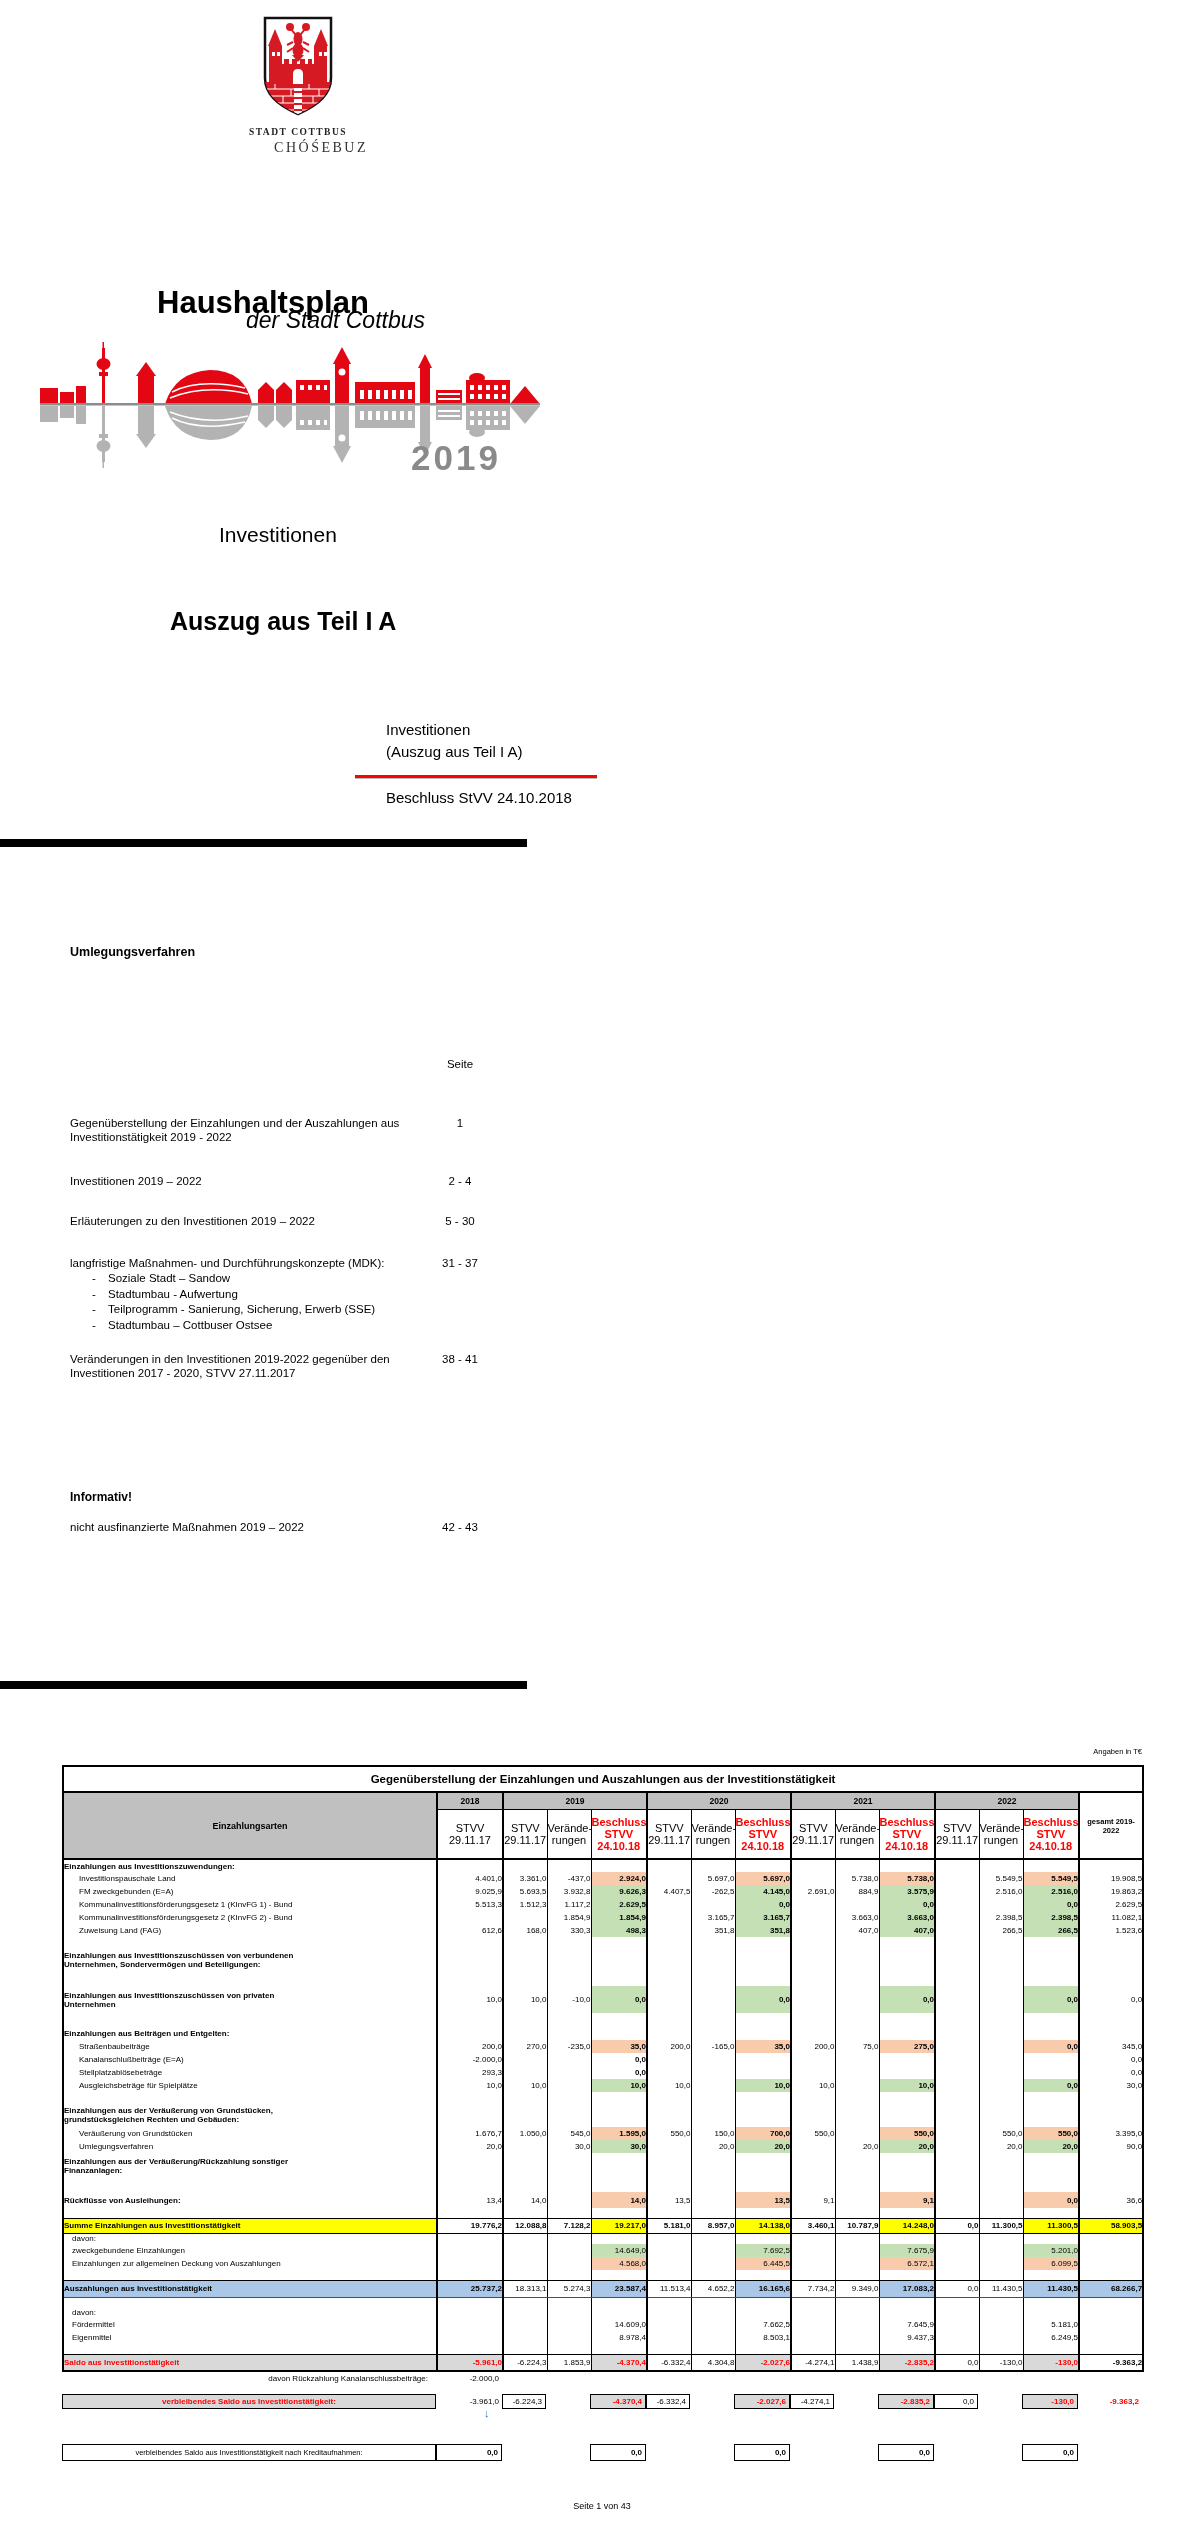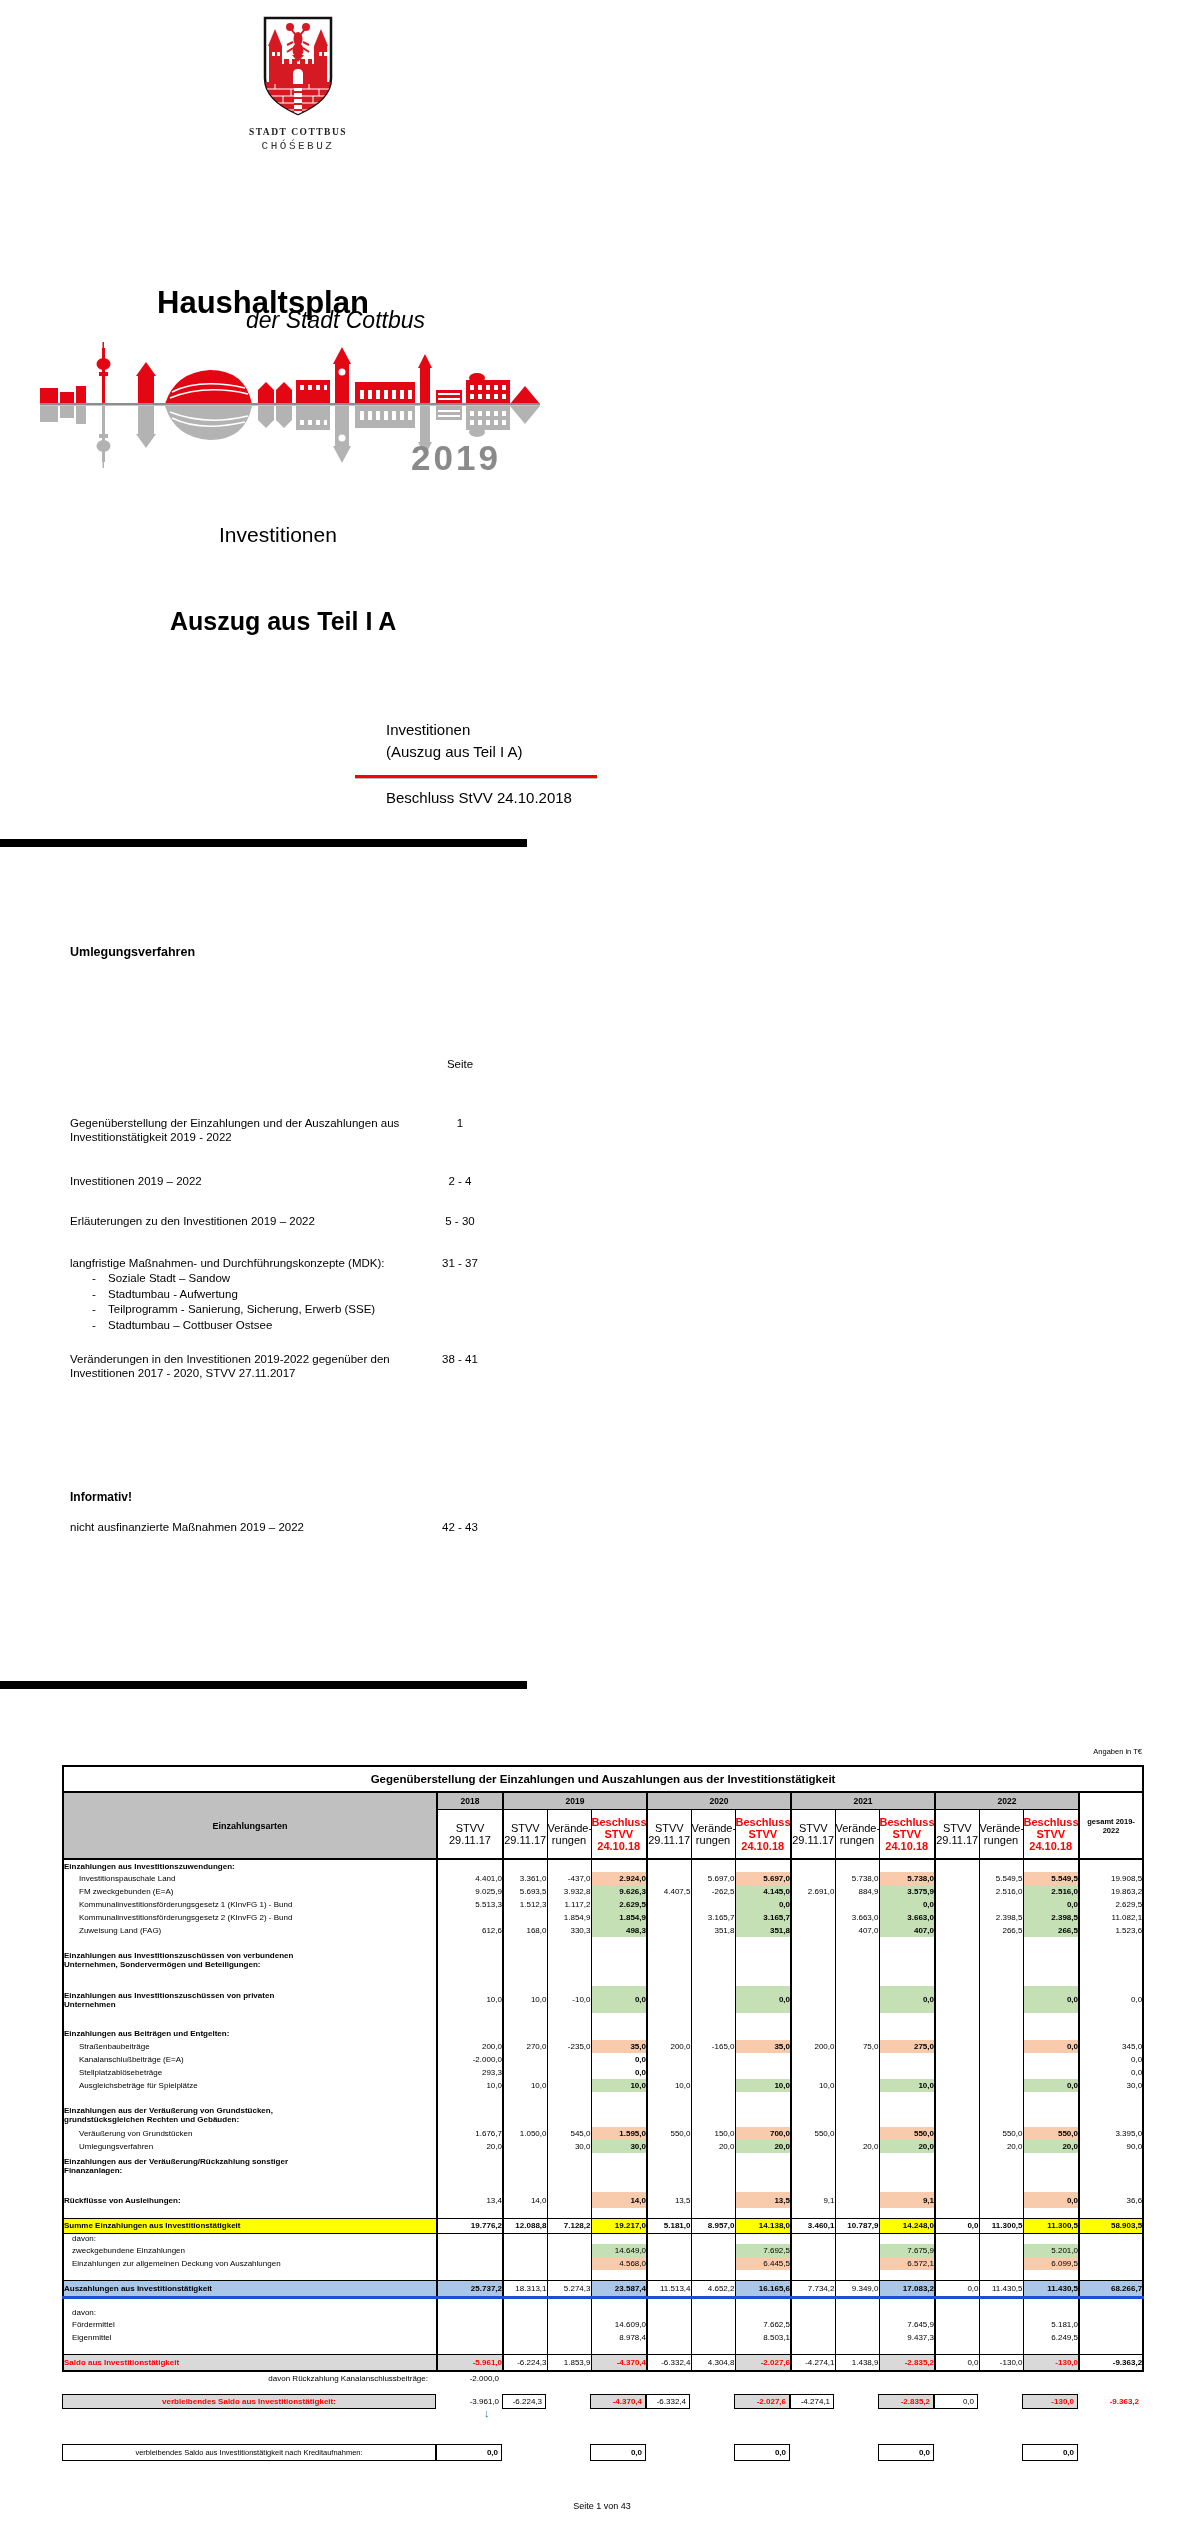--- a/index.html
+++ b/index.html
@@ -2,22 +2,22 @@
 <html><head>
 <meta charset="utf-8">
 <style>
   html,body{margin:0;padding:0;background:#e8e8e8;}
   .page{position:relative;width:1191px;height:2536px;background:#ffffff;overflow:hidden;
         font-family:"Liberation Sans",sans-serif;color:#000;}
   
   .crest{position:absolute;left:261px;top:14px;}
   .crest-cap1{position:absolute;left:228px;top:127px;width:140px;text-align:center;
       font-family:"Liberation Serif",serif;font-size:9.5px;font-weight:bold;letter-spacing:1.5px;color:#222;}
-  .crest-cap2{position:absolute;left:228px;top:140px;width:140px;text-align:center;
-      font-family:Liberation Mono, monospace;font-size:11px;letter-spacing:2.5px;color:#333;}
+  .crest-cap2{position:absolute;left:228px;top:140px;width:140px;text-align:right;
+      font-family:Liberation Serif, serif;font-size:14px;letter-spacing:2.5px;color:#333;}
   .h1{position:absolute;left:157px;top:257px;font-size:31px;font-weight:bold;margin-top:28px;}
   .h2{position:absolute;left:246px;top:307px;font-size:23px;font-style:italic;}
   .sky{position:absolute;left:40px;top:342px;}
   .y2019{position:absolute;left:411px;top:438px;font-size:35px;font-weight:bold;color:#8A8A8A;letter-spacing:3px;}
   .cov-sec{position:absolute;left:219px;top:523px;font-size:21px;}
   .cov-part{position:absolute;left:170px;top:607px;font-size:25px;font-weight:bold;}
   .box1{position:absolute;left:386px;top:721px;font-size:15px;}
   .box2{position:absolute;left:386px;top:743px;font-size:15px;}
   .redline{position:absolute;left:355px;top:775px;width:242px;height:3px;background:#F00;border-bottom:1px solid #bbb;}
   .box3{position:absolute;left:386px;top:789px;font-size:15px;}
@@ -56,21 +56,21 @@
   tr.r-davon td.lab{padding-left:8px;}
   tr.r-davi td.lab{padding-left:8px;}
   tr.r-davi .b{font-weight:normal;}
   tr.r-sec{height:13px;} tr.r-sec2{height:25px;} tr.r-item{height:13px;}
   tr.r-sv{height:16px;} tr.r-sv2{height:27px;}
   tr.r-sp{height:10px;} tr.r-sp2{height:14px;}
   tr.r-davon{height:11px;} tr.r-davi{height:13px;}
   tr.r-summe{height:15px;} tr.r-ausz{height:17px;} tr.r-saldo{height:17px;}
   tr.r-summe td{border-top:1px solid #000;border-bottom:1px solid #000;font-weight:bold;}
   tr.r-summe td.lab, tr.r-summe td.b, tr.r-summe td.ges{background:#FFFF00;}
-  tr.r-ausz td{border-top:1px solid #000;border-bottom:3px solid #1d4ed8;}
+  tr.r-ausz td{border-top:1px solid #000;border-bottom:1px solid #1d4ed8;}
   tr.r-ausz td.lab, tr.r-ausz td.c18, tr.r-ausz td.b, tr.r-ausz td.ges{background:#ABC7E8;font-weight:bold;}
   tr.r-saldo td{border-top:1px solid #000;}
   tr.r-saldo td.lab, tr.r-saldo td.c18, tr.r-saldo td.b{background:#D9D9D9;color:#F00;font-weight:bold;}
   tr.r-saldo td.ges{font-weight:bold;}
   
   .brow{position:absolute;left:62px;width:1080px;display:grid;font-size:8px;
       grid-template-columns:374px 66px 44px 44px 56px 44px 44px 56px 44px 44px 56px 44px 44px 56px 64px;}
   .brow div{box-sizing:border-box;display:flex;align-items:center;}
   #brow-davon{top:2372px;height:12px;} #brow-verbl{top:2394px;height:15px;}
   #brow-antrag{top:2427px;height:13px;} #brow-nach{top:2444px;height:17px;}

